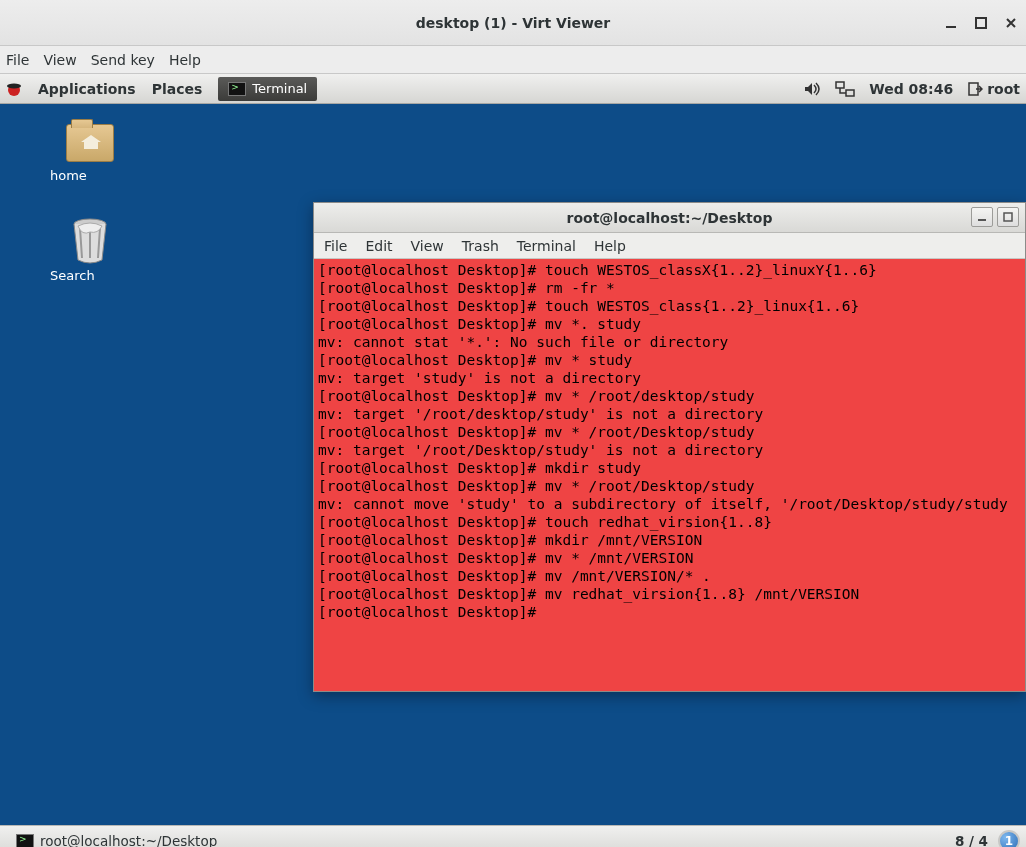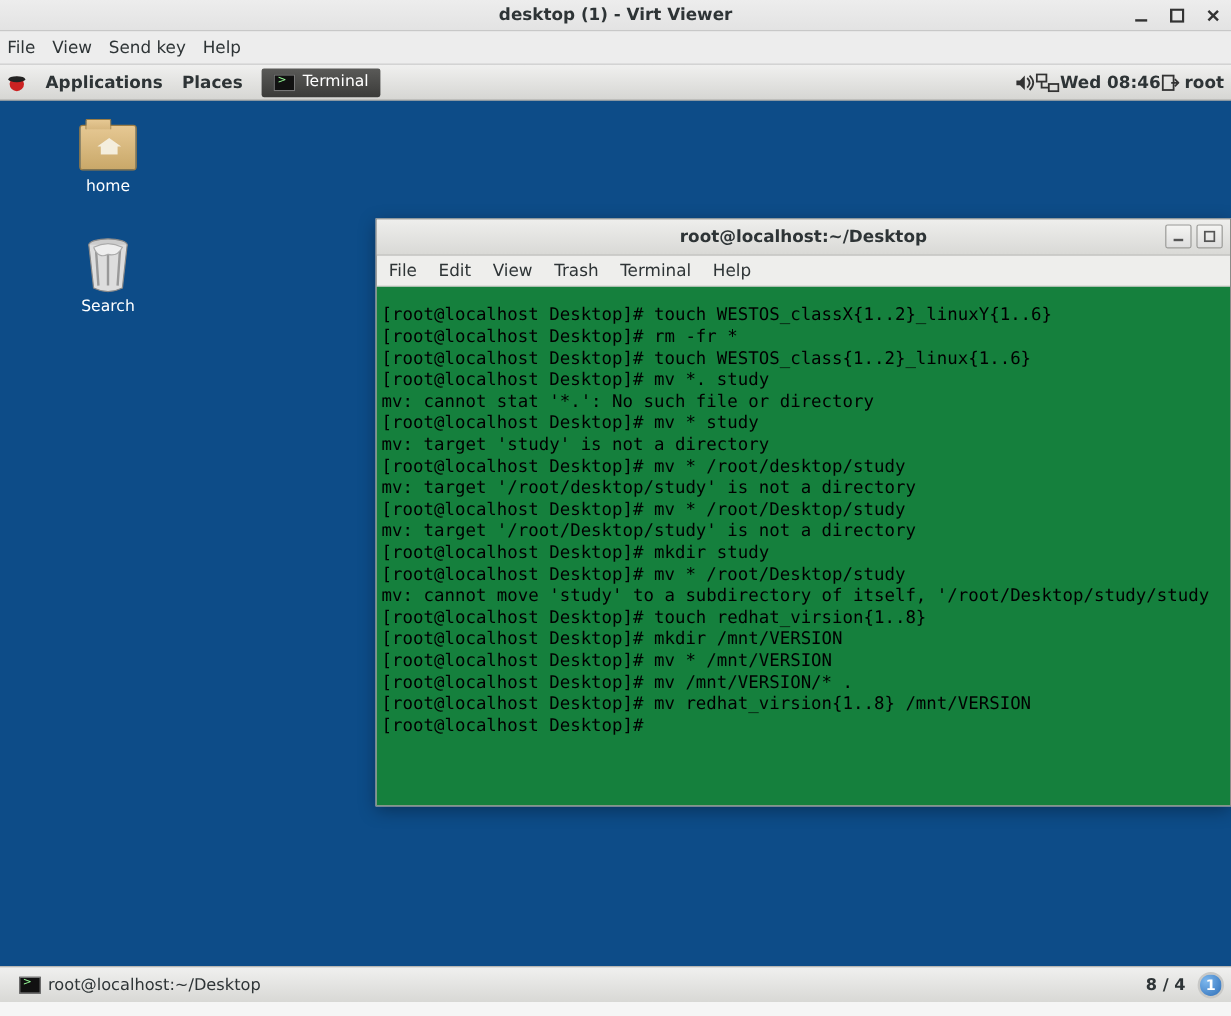--- a/index.html
+++ b/index.html
@@ -9,21 +9,21 @@
     font-family: "DejaVu Sans", "Cantarell", sans-serif;
     font-size: 13px;
     background: #f5f5f5;
     overflow: hidden;
     position: relative;
     color: #2e3436;
   }
 
   
   .vv-titlebar {
-    height: 26px;
+    height: 46px;
     background: linear-gradient(to bottom, #ededed, #e3e3e3);
     border-bottom: 1px solid #c8c8c8;
     display: flex;
     align-items: center;
     position: relative;
   }
   .vv-title {
     flex: 1;
     text-align: center;
     font-weight: bold;
@@ -65,21 +65,21 @@
     height: 30px;
     background: linear-gradient(to bottom, #f0f0ef, #d6d6d3);
     border-bottom: 1px solid #a7a7a4;
     display: flex;
     align-items: center;
     padding: 0 6px;
     font-size: 14px;
     color: #2e3436;
   }
   .gnome-top .left { display:flex; align-items:center; gap:16px; }
-  .gnome-top .right { margin-left:auto; display:flex; align-items:flex-end; }
+  .gnome-top .right { margin-left:auto; display:flex; align-items:flex-end; gap:14px; }
   .hat-icon { width:16px; height:16px; display:inline-block; }
   .taskbar-term {
     display:flex; align-items:center; gap:6px;
     background: linear-gradient(to bottom,#5a5a58,#3b3b39);
     color:#fff; padding:3px 10px; height:24px; border-radius:2px;
     font-size:13px;
   }
   .taskbar-term .term-ico { width:18px; height:14px; background:#111; border:1px solid #777; position:relative; }
   .taskbar-term .term-ico::after { content:">"; color:#9f9; font-size:9px; position:absolute; left:2px; top:-1px; }
   .clock { font-weight:bold; }
@@ -92,21 +92,21 @@
     top: 30px;
     left: 0;
     width: 100%;
     height: calc(100% - 30px - 30px);
     background: #0d4c88;
   }
 
   .desktop-icon {
     position: absolute;
     width: 80px;
-    text-align: center;
+    text-align: left;
     color: #fff;
     font-size: 13px;
   }
   .desktop-icon .folder {
     width: 48px; height: 38px; margin: 0 auto 6px;
     background: linear-gradient(to bottom,#e6c893,#c9a869);
     border-radius: 3px;
     position: relative;
     border:1px solid #9b7d46;
   }
@@ -152,25 +152,25 @@
     font-size:11px; color:#555; cursor:pointer;
   }
   .term-menubar {
     height: 26px; display:flex; align-items:center; gap:18px;
     padding: 0 10px; font-size:14px; color:#2e3436;
     border-bottom:1px solid #c7c7c4;
   }
   .term-menubar span { cursor:pointer; }
   .term-body {
     flex:1;
-    background: #15803d;
+    background: #ef4444;
     font-family: "DejaVu Sans Mono", monospace;
     font-size: 14.5px;
     line-height: 18px;
-    padding: 15px 4px;
+    padding: 2px 4px;
     white-space: pre;
     overflow: hidden;
     color: #000;
   }
 
   
   .gnome-bottom {
     position:absolute; left:0; bottom:0; width:100%; height:30px;
     background: linear-gradient(to bottom,#f0f0ef,#d8d8d5);
     border-top:1px solid #b8b8b5;

